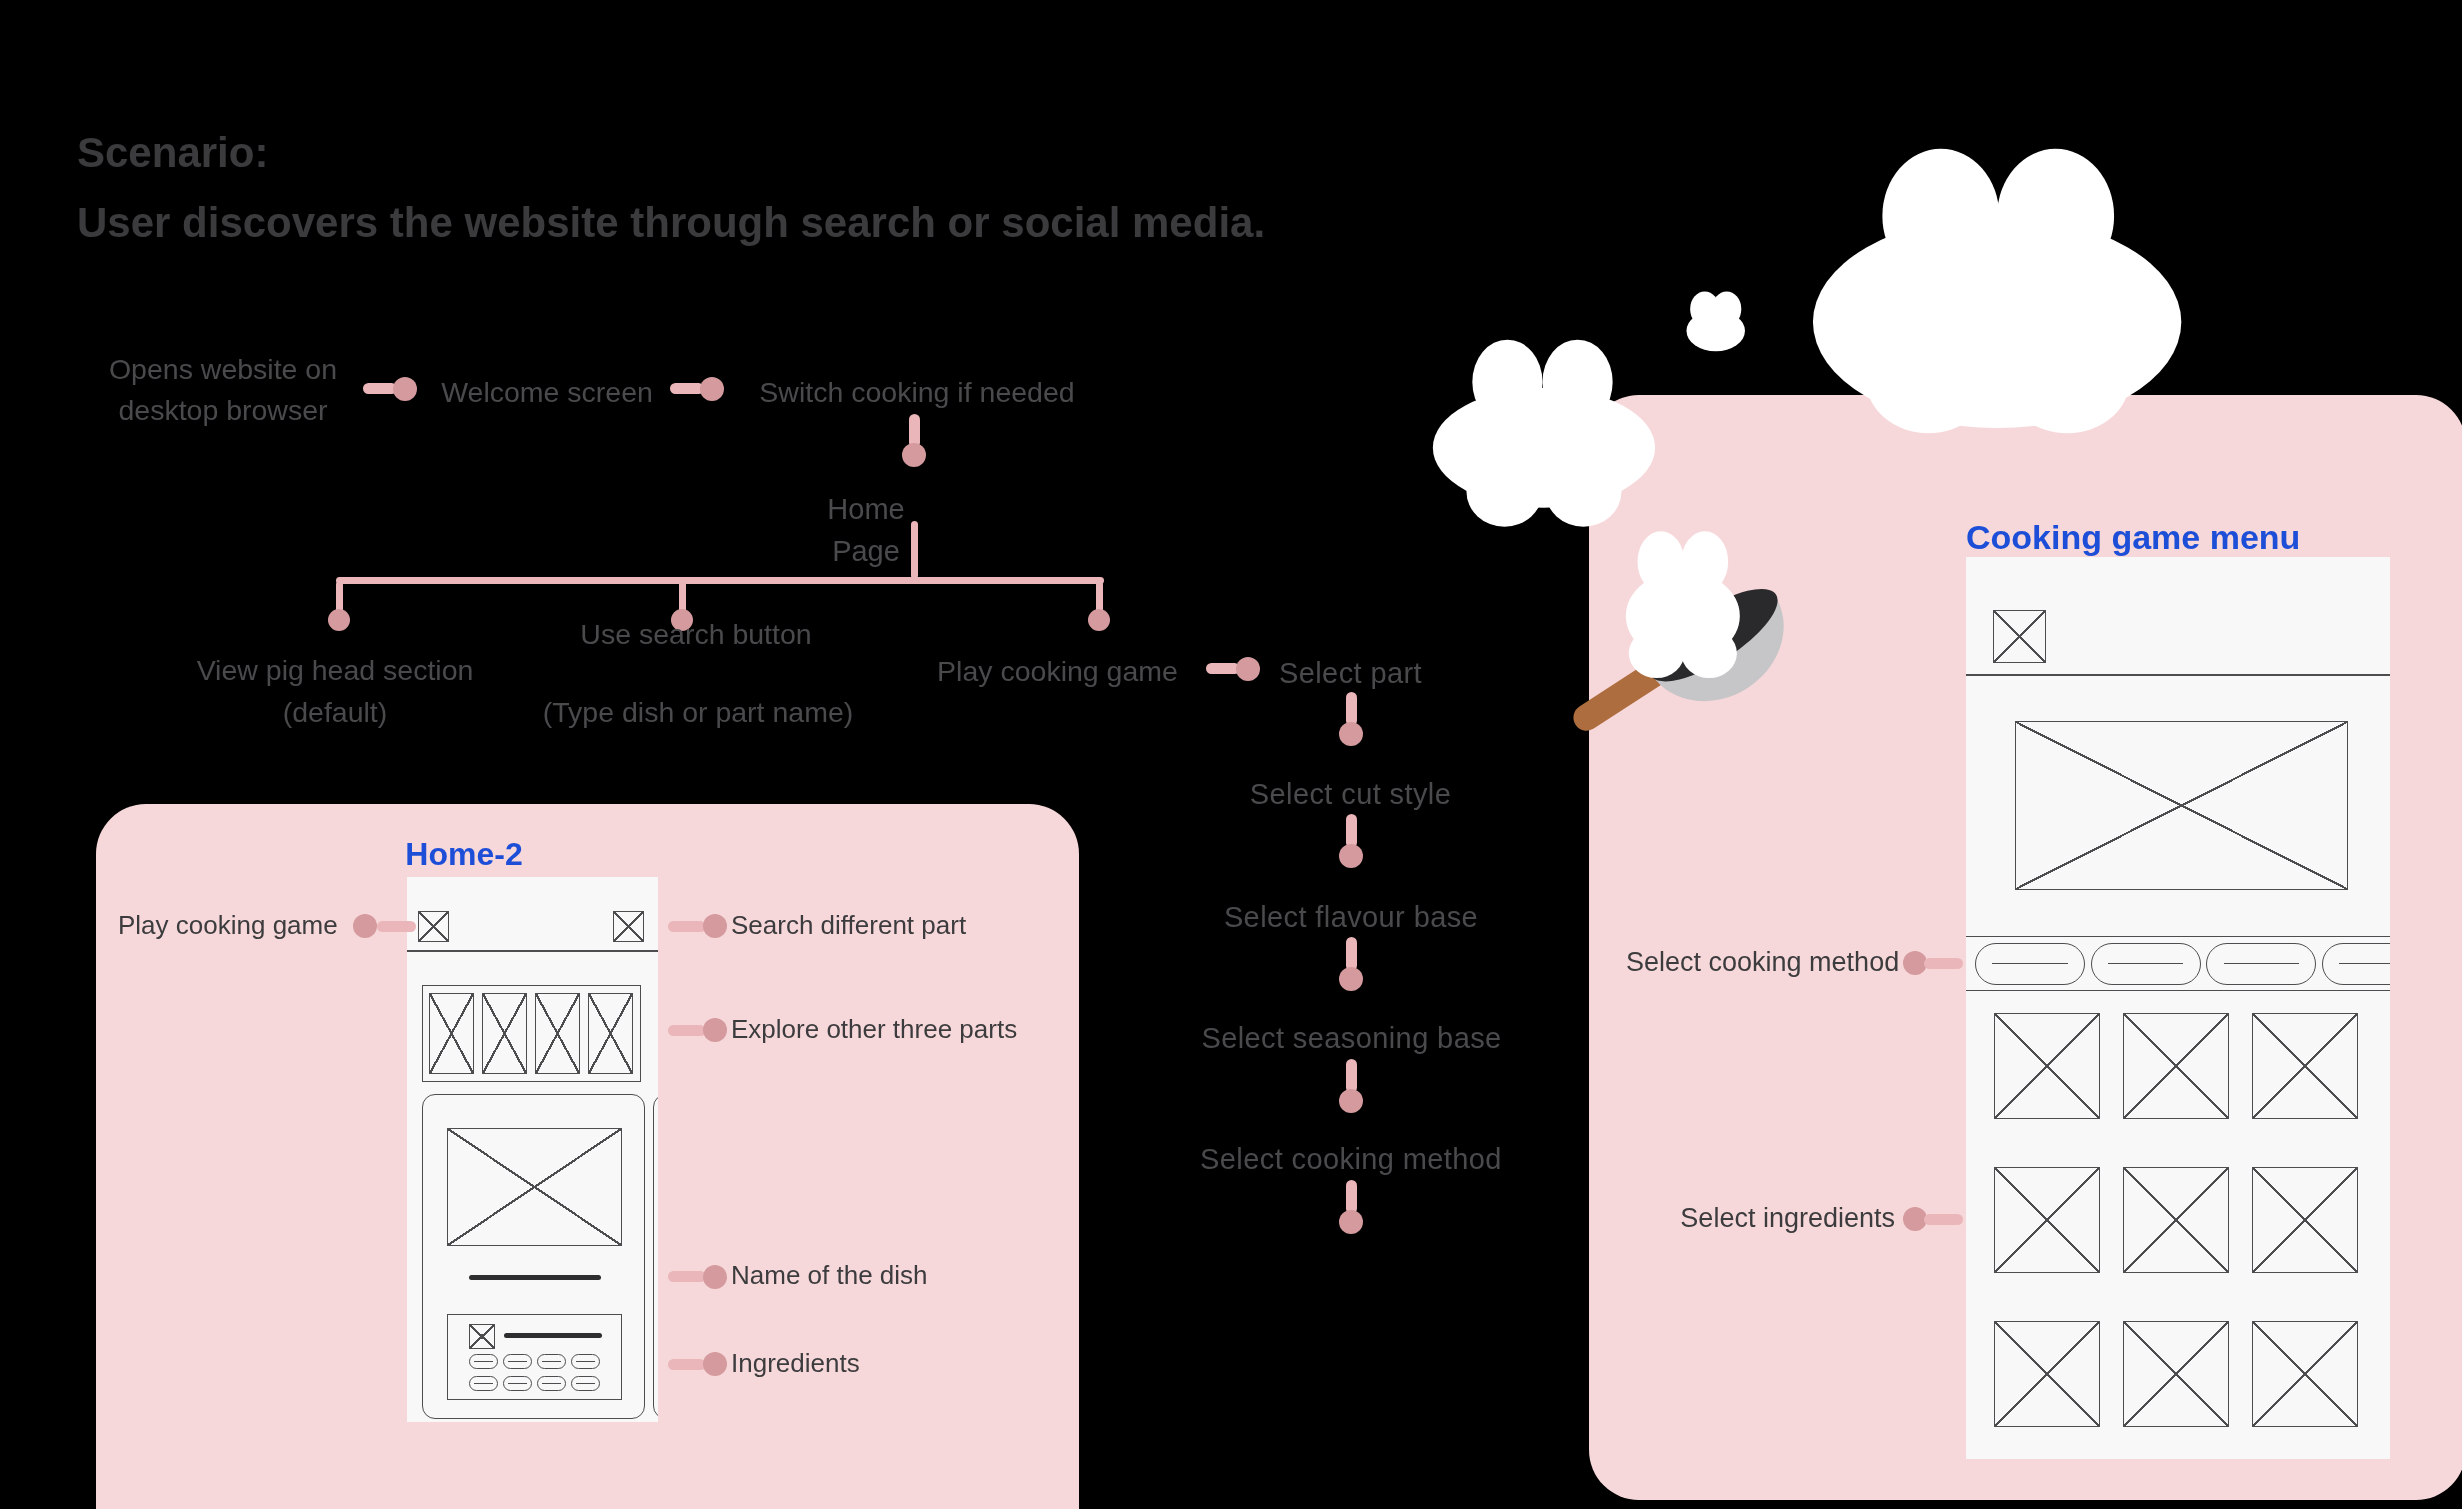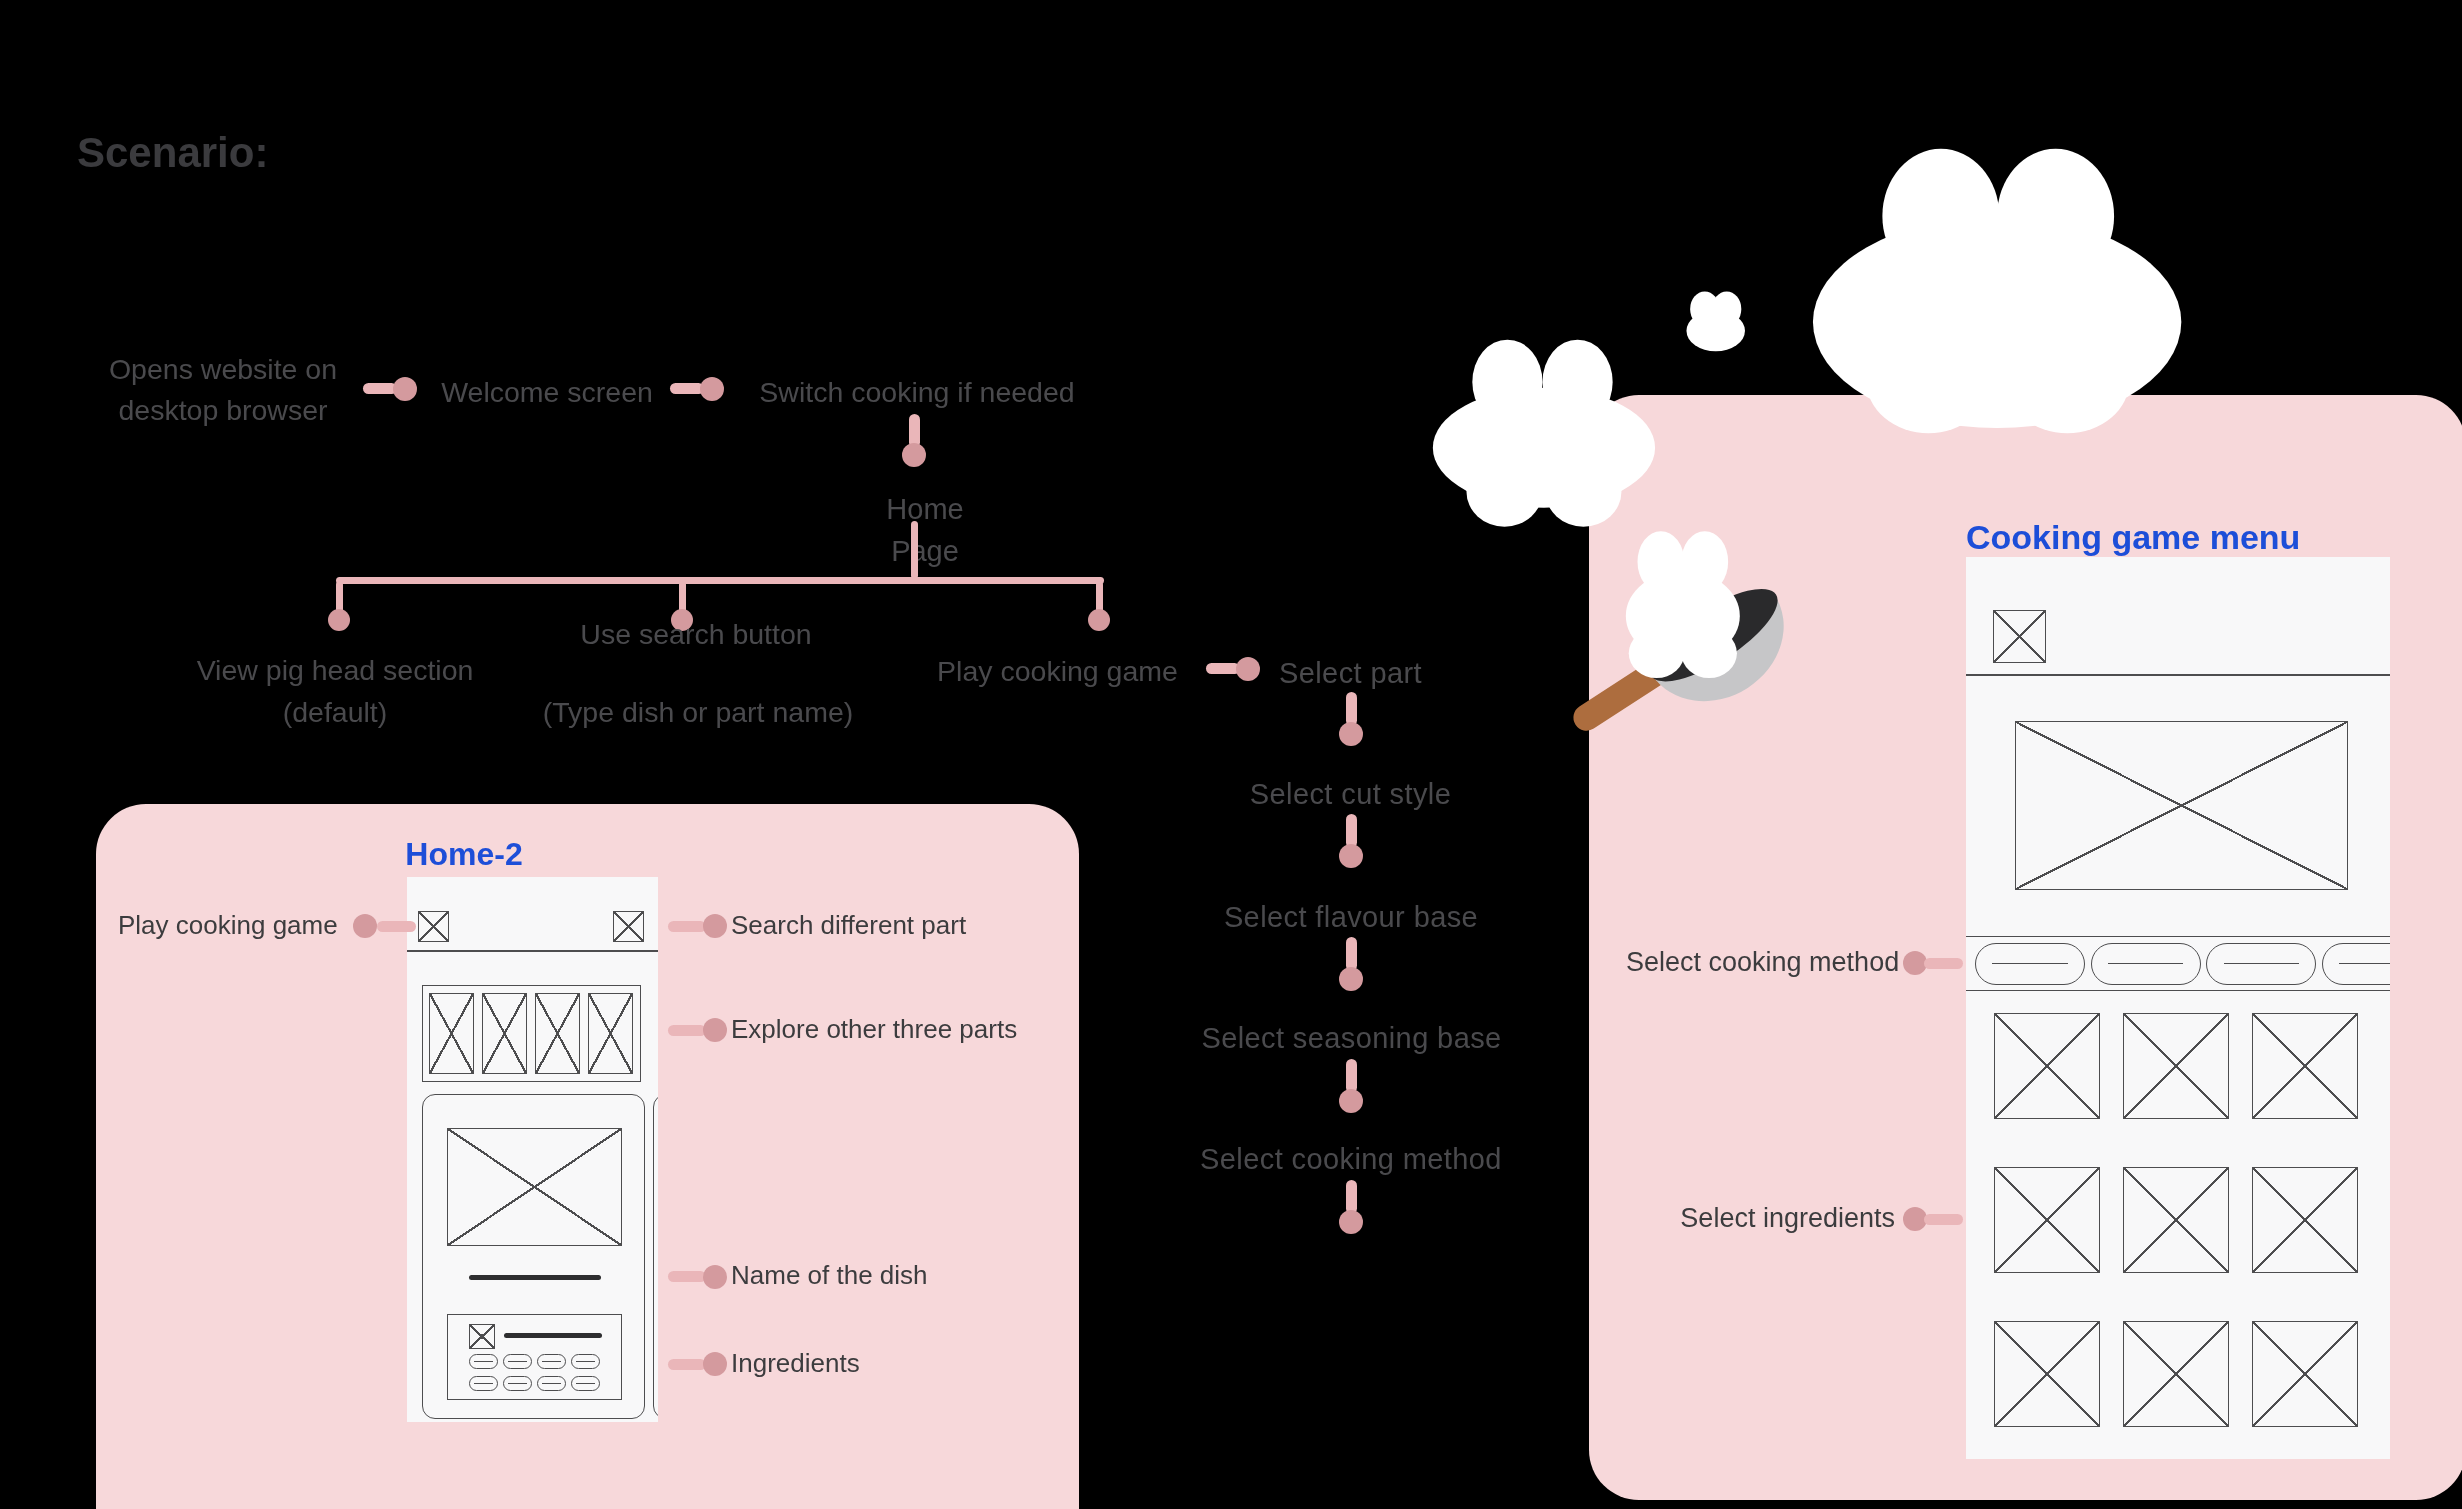--- a/index.html
+++ b/index.html
@@ -29,32 +29,33 @@
   .band{position:absolute;border-top:1.5px solid #4d4d4f;border-bottom:1.5px solid #4d4d4f;overflow:hidden;display:flex;align-items:center;gap:5.8px;padding-left:8.8px;}
   .grid9{position:absolute;display:grid;grid-template-columns:repeat(3,106px);grid-auto-rows:106px;column-gap:23px;row-gap:48px;}
   .prow{position:absolute;display:flex;gap:5.1px;}
 </style>
 </head>
 <body>
 
 <div class="canvas">
 
   <div class="ab h" style="left:77px;top:129px;">Scenario:</div>
+  <div class="ab h" style="left:77px;top:199px;">User discovers the website through search or social media.</div>
 
   <div class="ab node" style="left:95px;top:349px;width:256px;">Opens website on desktop browser</div>
   <div class="ab tail" style="left:363px;top:383px;width:34px;height:11px;"></div>
   <div class="ab blob" style="left:393px;top:377px;"></div>
   <div class="ab node" style="left:430px;top:372px;width:234px;">Welcome screen</div>
   <div class="ab tail" style="left:670px;top:383px;width:34px;height:11px;"></div>
   <div class="ab blob" style="left:700px;top:377px;"></div>
   <div class="ab node" style="left:734px;top:372px;width:366px;">Switch cooking if needed</div>
 
   <div class="ab tail" style="left:909px;top:414px;width:11px;height:34px;"></div>
   <div class="ab blob" style="left:902px;top:443px;"></div>
-  <div class="ab node" style="left:852px;top:488px;width:146px;font-size:29px;">Home Page</div>
+  <div class="ab node" style="left:793px;top:488px;width:146px;font-size:29px;">Home Page</div>
 
   <div class="ab tail" style="left:911px;top:521px;width:6.6px;height:58px;"></div>
   <div class="ab tail" style="left:336px;top:577px;width:768px;height:6.6px;"></div>
   <div class="ab tail" style="left:336px;top:581px;width:6.6px;height:32px;"></div>
   <div class="ab blob" style="left:328px;top:609px;width:22px;height:22px;"></div>
   <div class="ab tail" style="left:679px;top:581px;width:6.6px;height:32px;"></div>
   <div class="ab blob" style="left:671px;top:609px;width:22px;height:22px;"></div>
   <div class="ab tail" style="left:1096px;top:581px;width:6.6px;height:32px;"></div>
   <div class="ab blob" style="left:1088px;top:609px;width:22px;height:22px;"></div>
 

